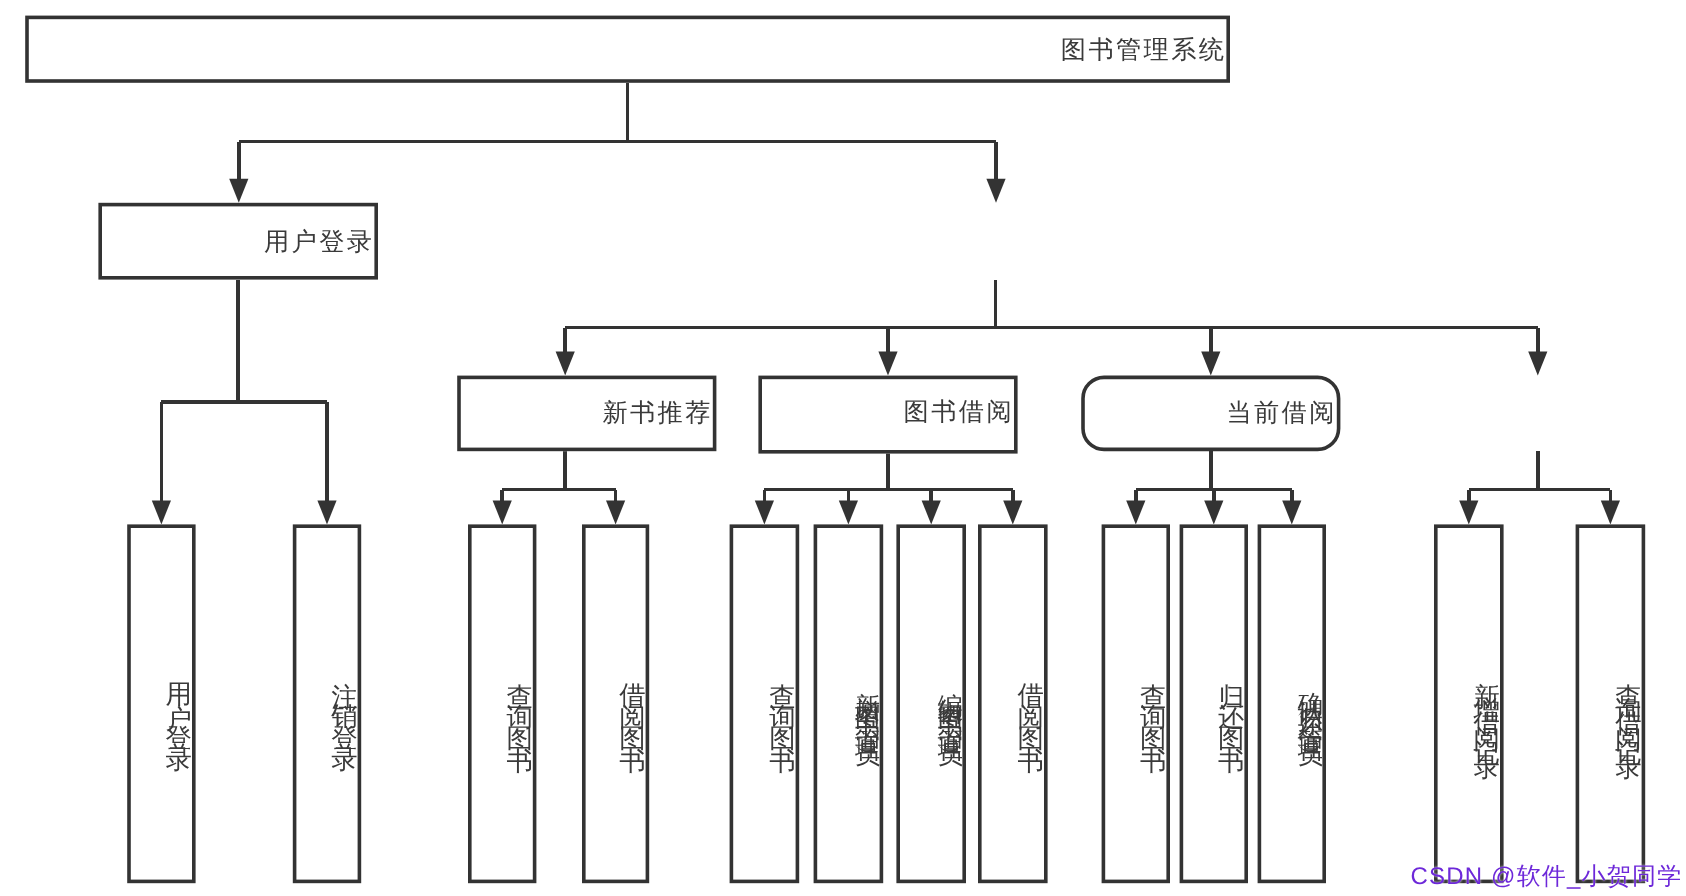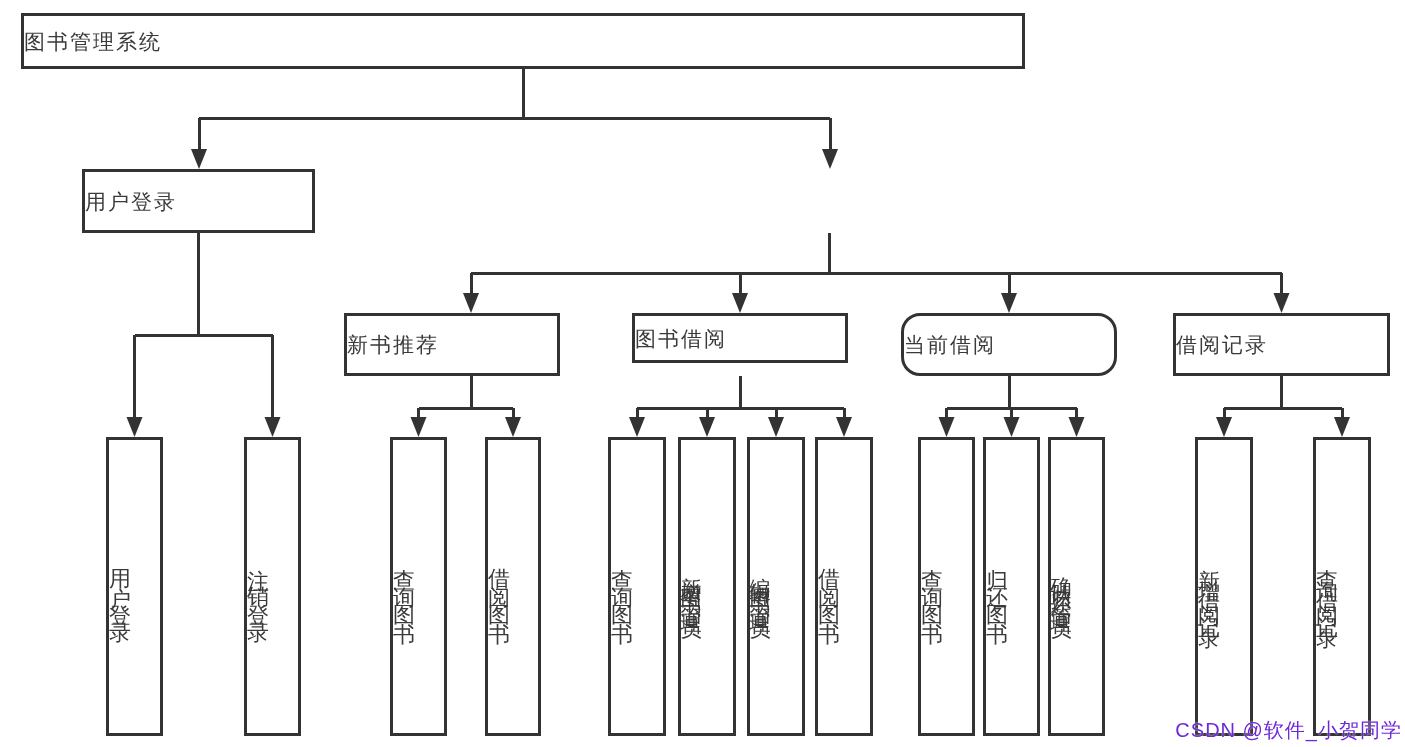--- a/index.html
+++ b/index.html
@@ -22,21 +22,21 @@
     height: 747px;
     pointer-events: none;
   }
   .node {
     position: absolute;
     box-sizing: border-box;
     background: #ffffff;
     border: 3px solid #333333;
     display: flex;
     align-items: center;
-    justify-content: flex-start;
+    justify-content: flex-end;
     color: #3a3a3a;
   }
   .h-label {
     font-size: 21px;
     letter-spacing: 2px;
     line-height: 1;
     white-space: nowrap;
     color: #3a3a3a;
   }
   .v-label {
@@ -108,31 +108,28 @@
   </svg>
 
   <div class="node" style="left:21px; top:13px; width:1004px; height:56px;">
     <span class="h-label">图书管理系统</span>
   </div>
 
   <div class="node" style="left:82px; top:169px; width:233px; height:64px;">
     <span class="h-label">用户登录</span>
   </div>
 
-  <div class="node" style="left:344px; top:313px; width:216px; height:63px;">
+  <div class="node" style="left:381px; top:313px; width:216px; height:63px;">
     <span class="h-label">新书推荐</span>
   </div>
-  <div class="node" style="left:632px; top:313px; width:216px; height:50px;">
+  <div class="node" style="left:632px; top:313px; width:216px; height:65px;font-family:Liberation Mono, monospace;">
     <span class="h-label">图书借阅</span>
   </div>
   <div class="node" style="left:901px; top:313px; width:216px; height:63px;border-radius:19px;">
     <span class="h-label">当前借阅</span>
-  </div>
-  <div class="node" style="left:1173px; top:313px; width:217px; height:63px;">
-    <span class="h-label">借阅记录</span>
   </div>
 
   <div class="node" style="left:106px; top:437px; width:57px; height:299px;">
     <span class="v-label">用户登录</span>
   </div>
   <div class="node" style="left:244px; top:437px; width:57px; height:299px;">
     <span class="v-label">注销登录</span>
   </div>
 
   <div class="node" style="left:390px; top:437px; width:57px; height:299px;">

